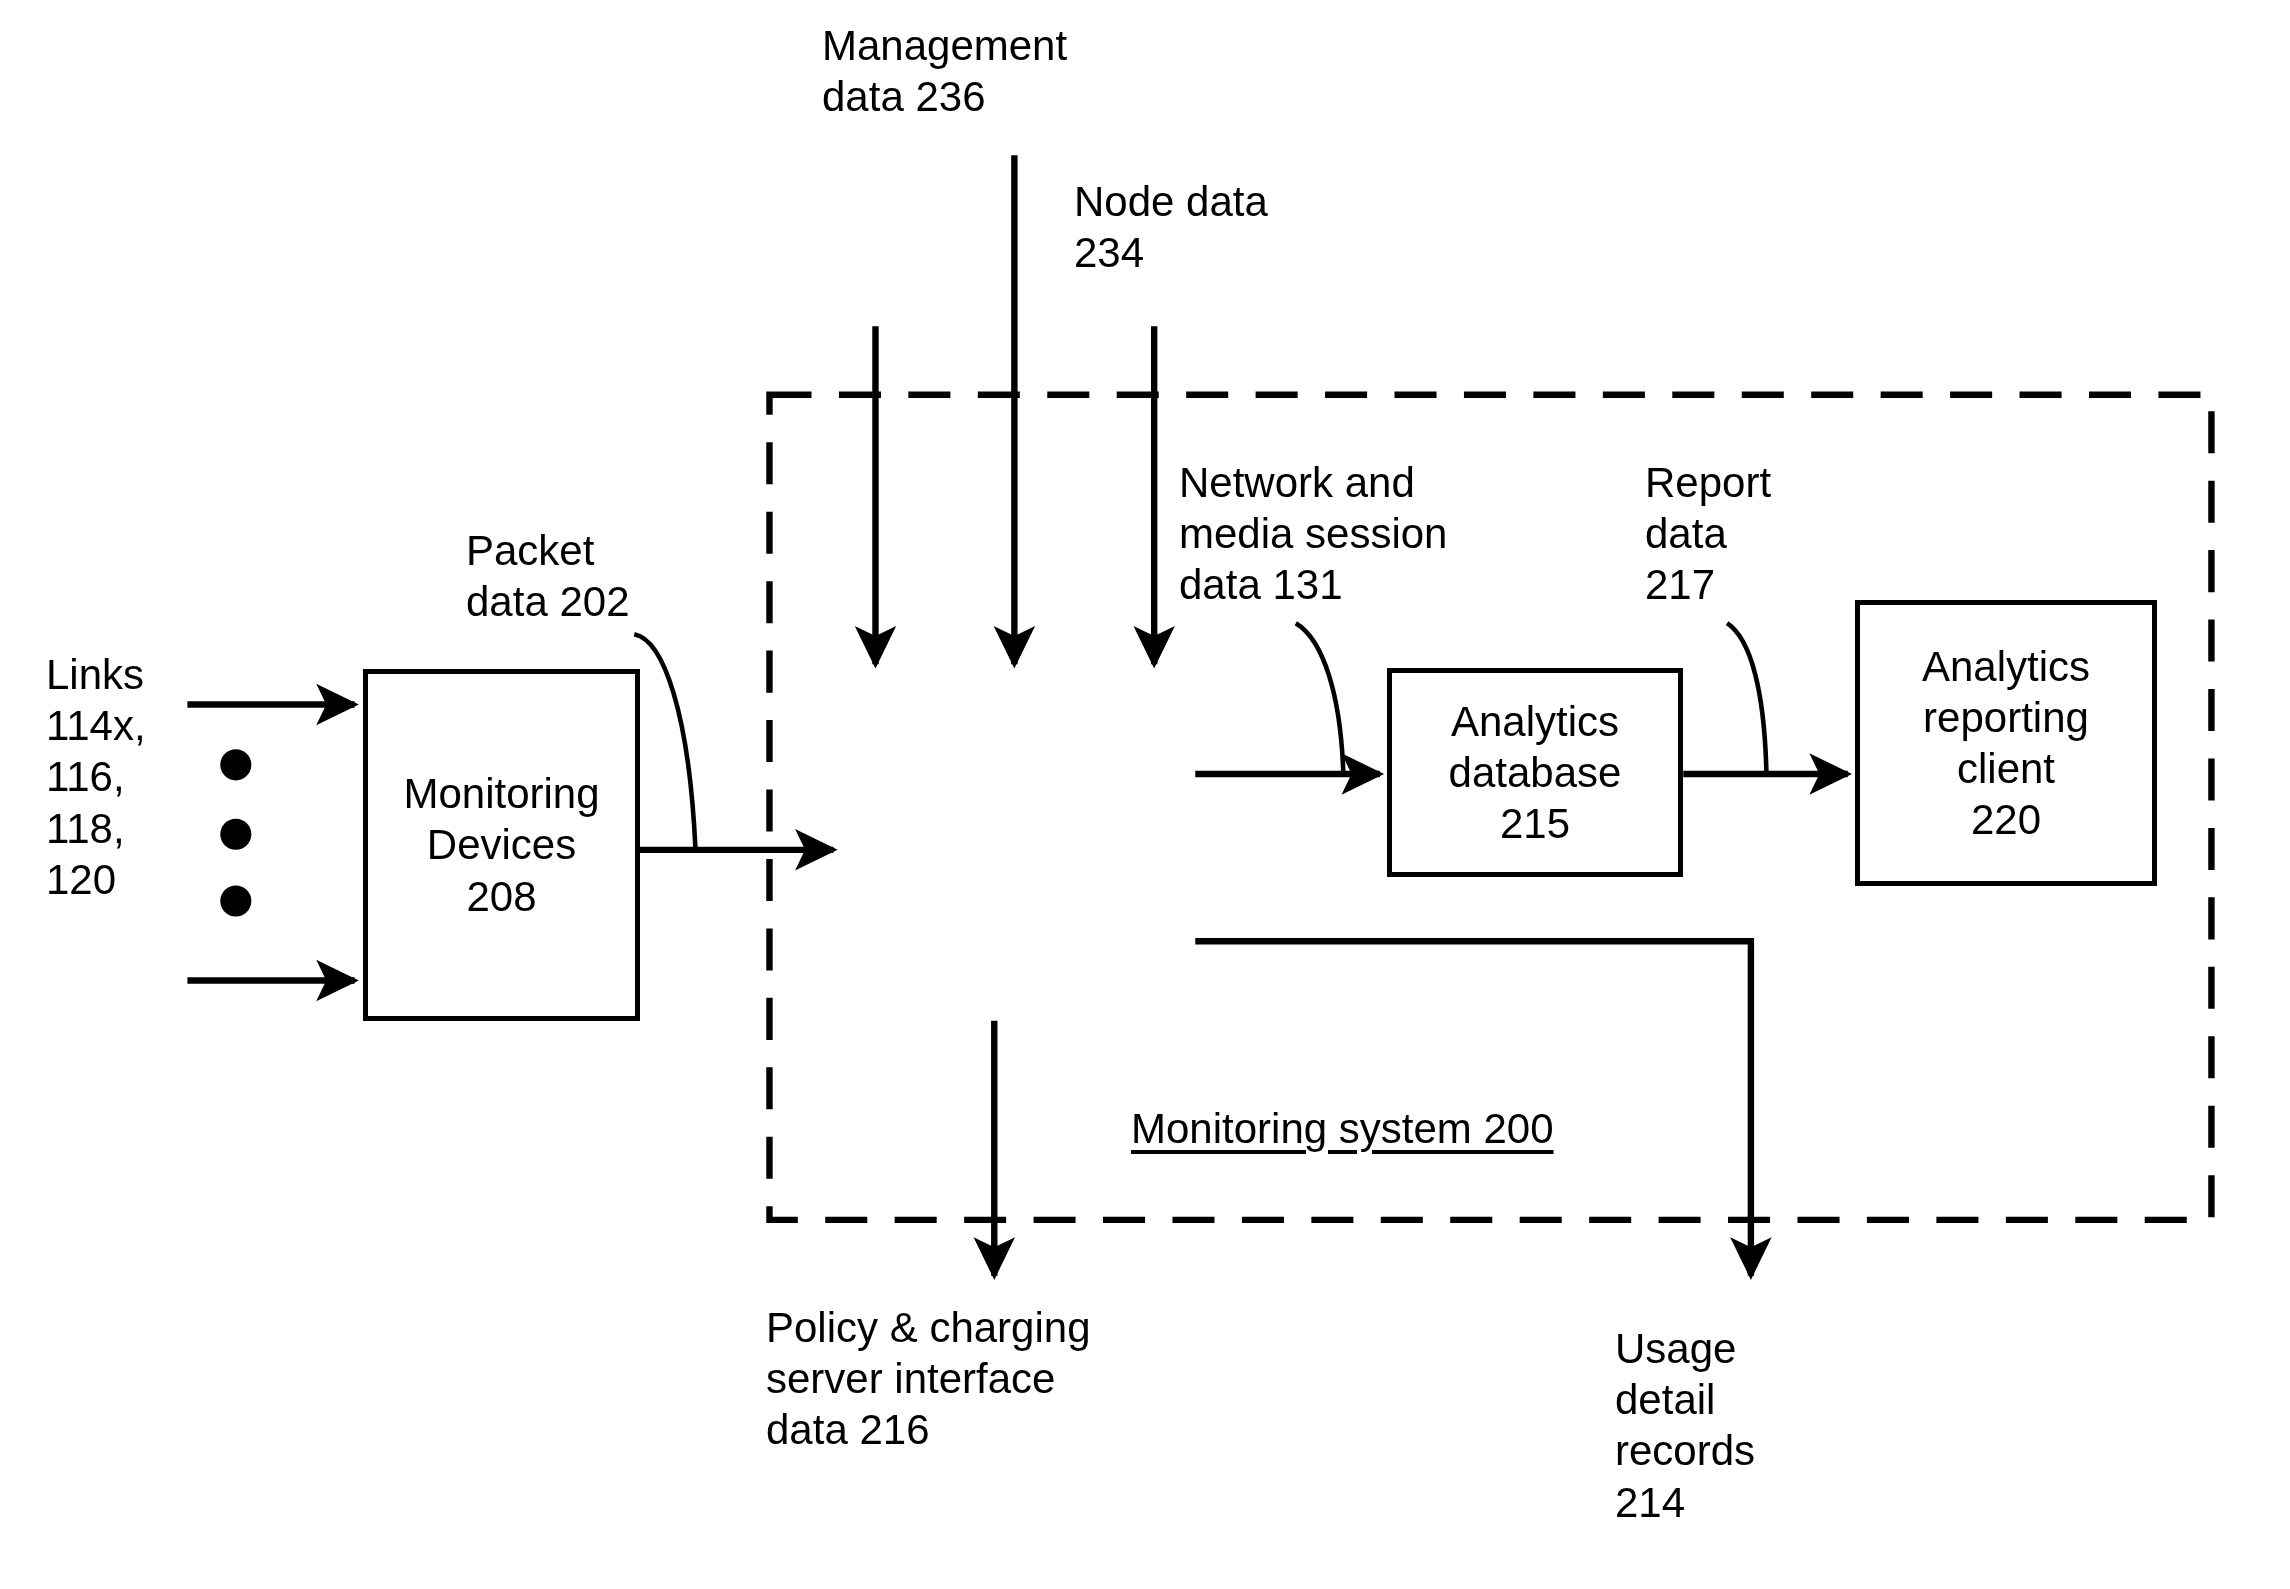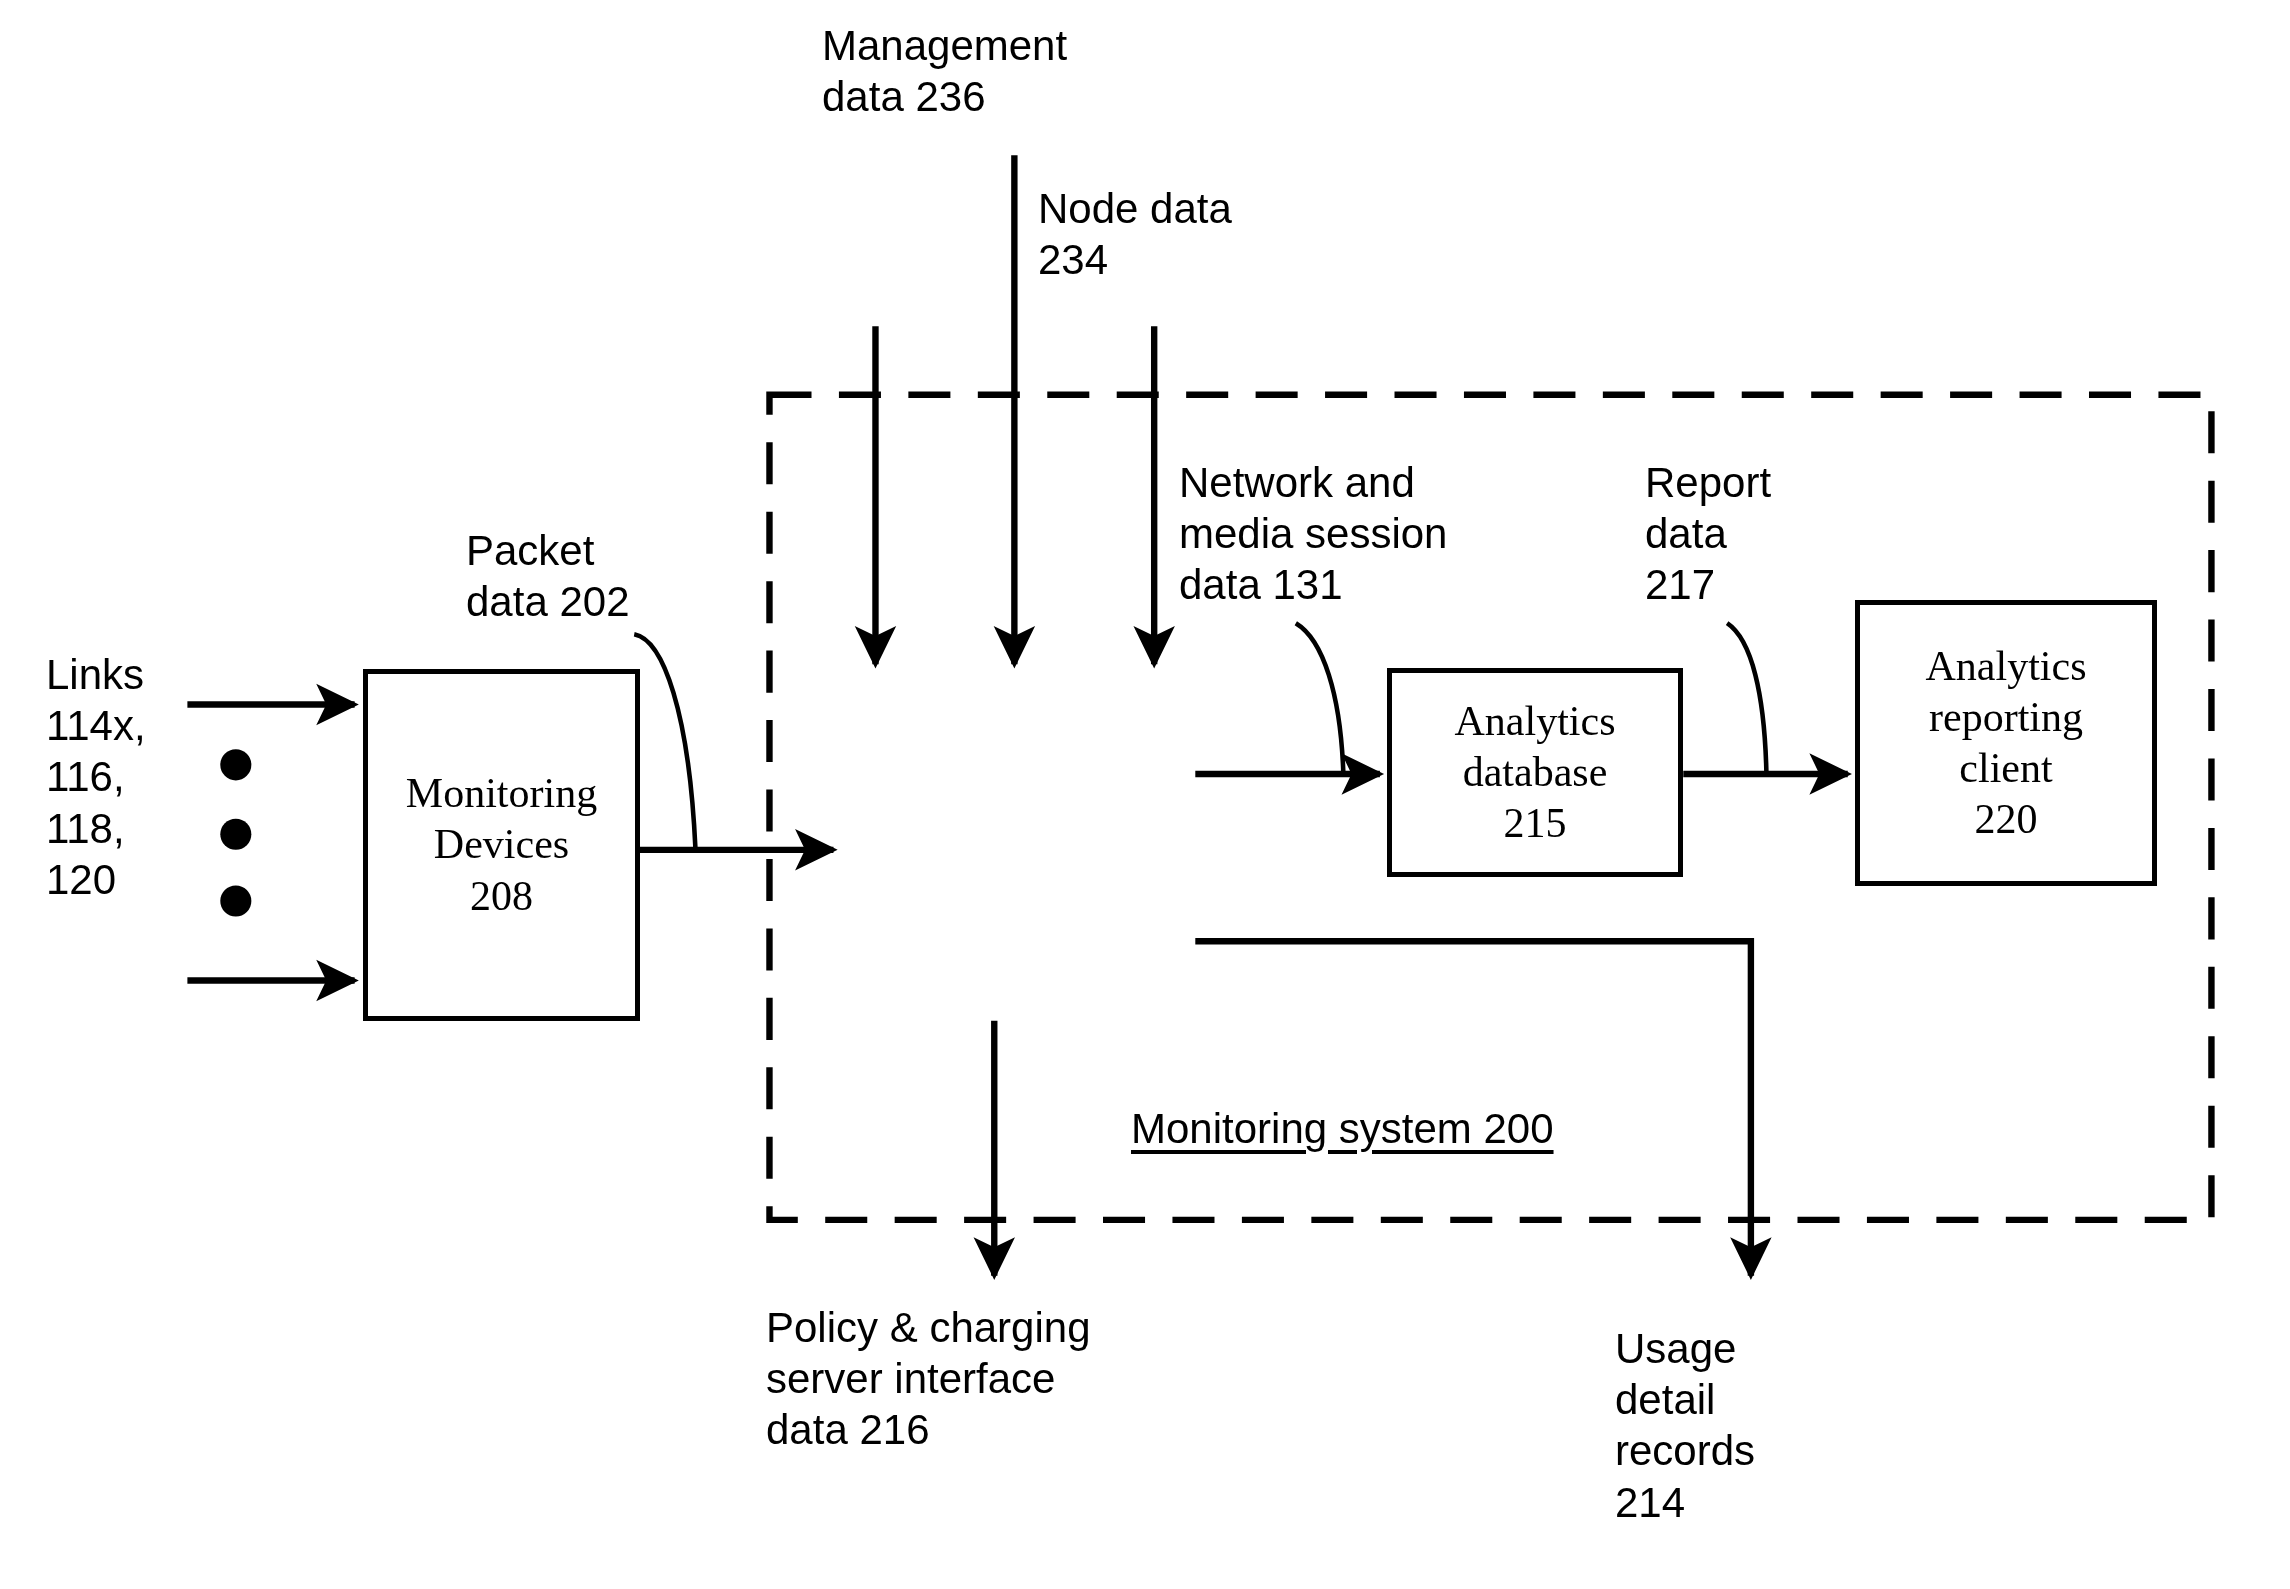--- a/index.html
+++ b/index.html
@@ -31,21 +31,20 @@
     align-items: center;
     justify-content: center;
     text-align: center;
   }
   .box-label {
     font-size: 42px;
     line-height: 1.22;
     color: #000000;
     white-space: pre-line;
     padding: 0 5.5px;
-    font-family: Liberation Serif, serif;
   }
   .flabel {
     position: absolute;
     font-size: 42px;
     line-height: 1.22;
     color: #000000;
     white-space: pre-line;
     text-align: left;
     color: #000;
   }
@@ -126,21 +125,21 @@
 118,
 120</div>
 
   <div class="flabel" style="left:466px; top:525px; width:320px;">Packet
 data 202</div>
 
 
   <div class="flabel" style="left:822px; top:20px; width:384px;">Management
 data 236</div>
 
-  <div class="flabel" style="left:1038px; top:176px; width:274px;margin-top:7px;">Node data
+  <div class="flabel" style="left:1074px; top:176px; width:274px;">Node data
 234</div>
 
   <div class="flabel" style="left:1179px; top:457px; width:320px;">Network and
 media session
 data 131</div>
 
   <div class="flabel" style="left:1645px; top:457px; width:183px;">Report
 data
 217</div>
 

